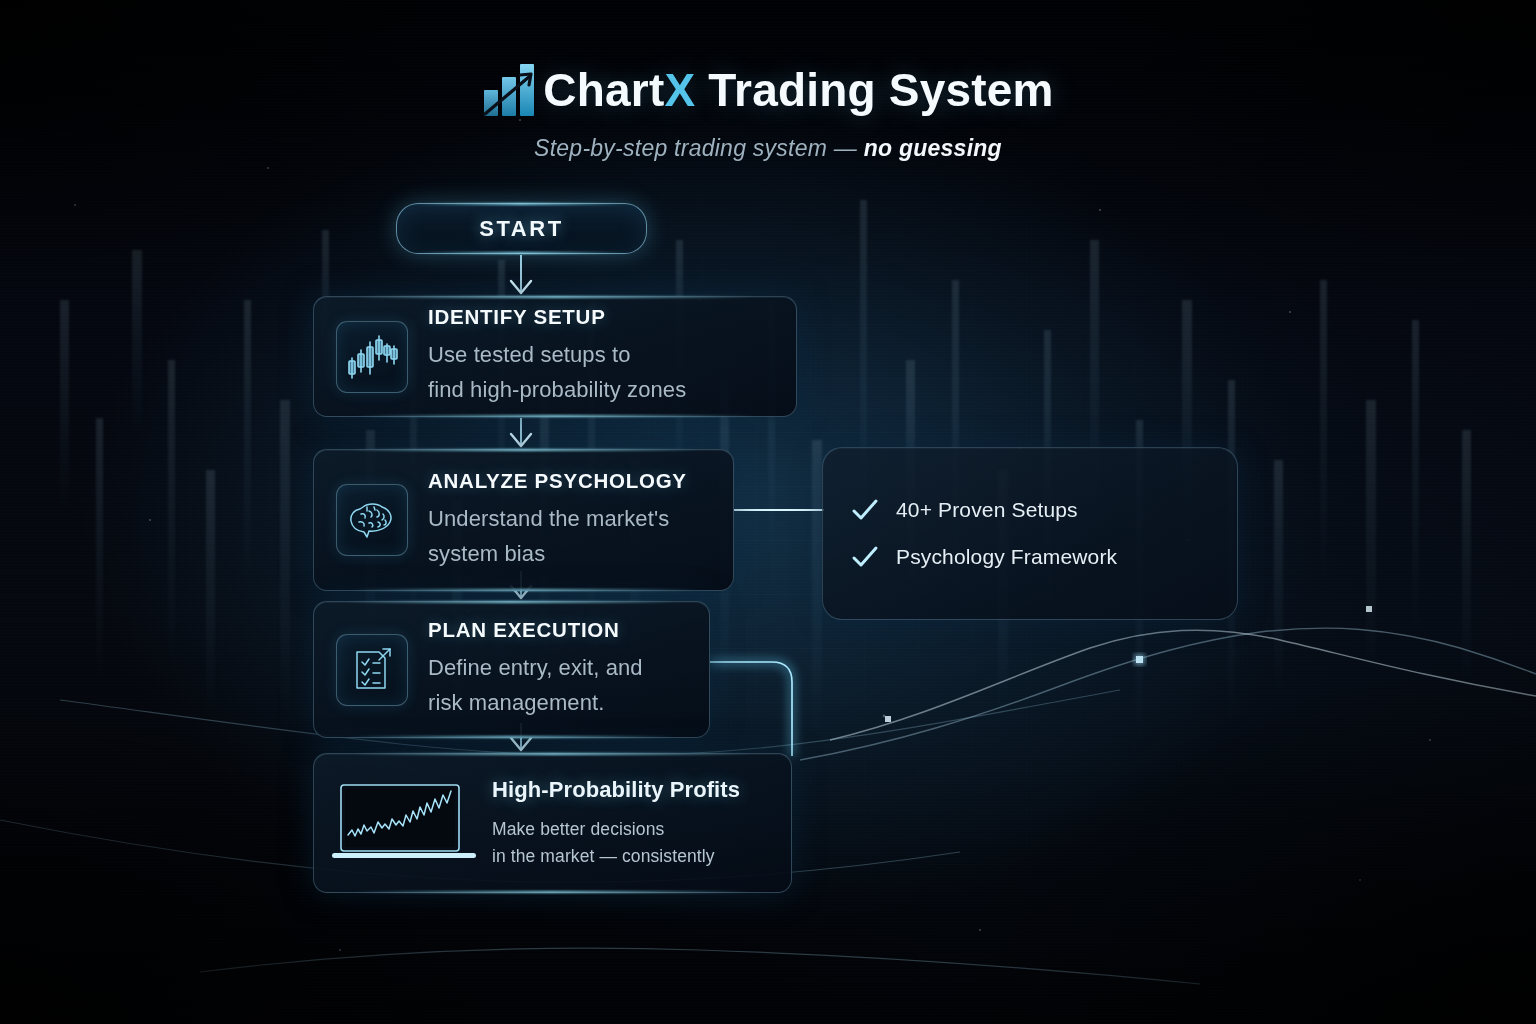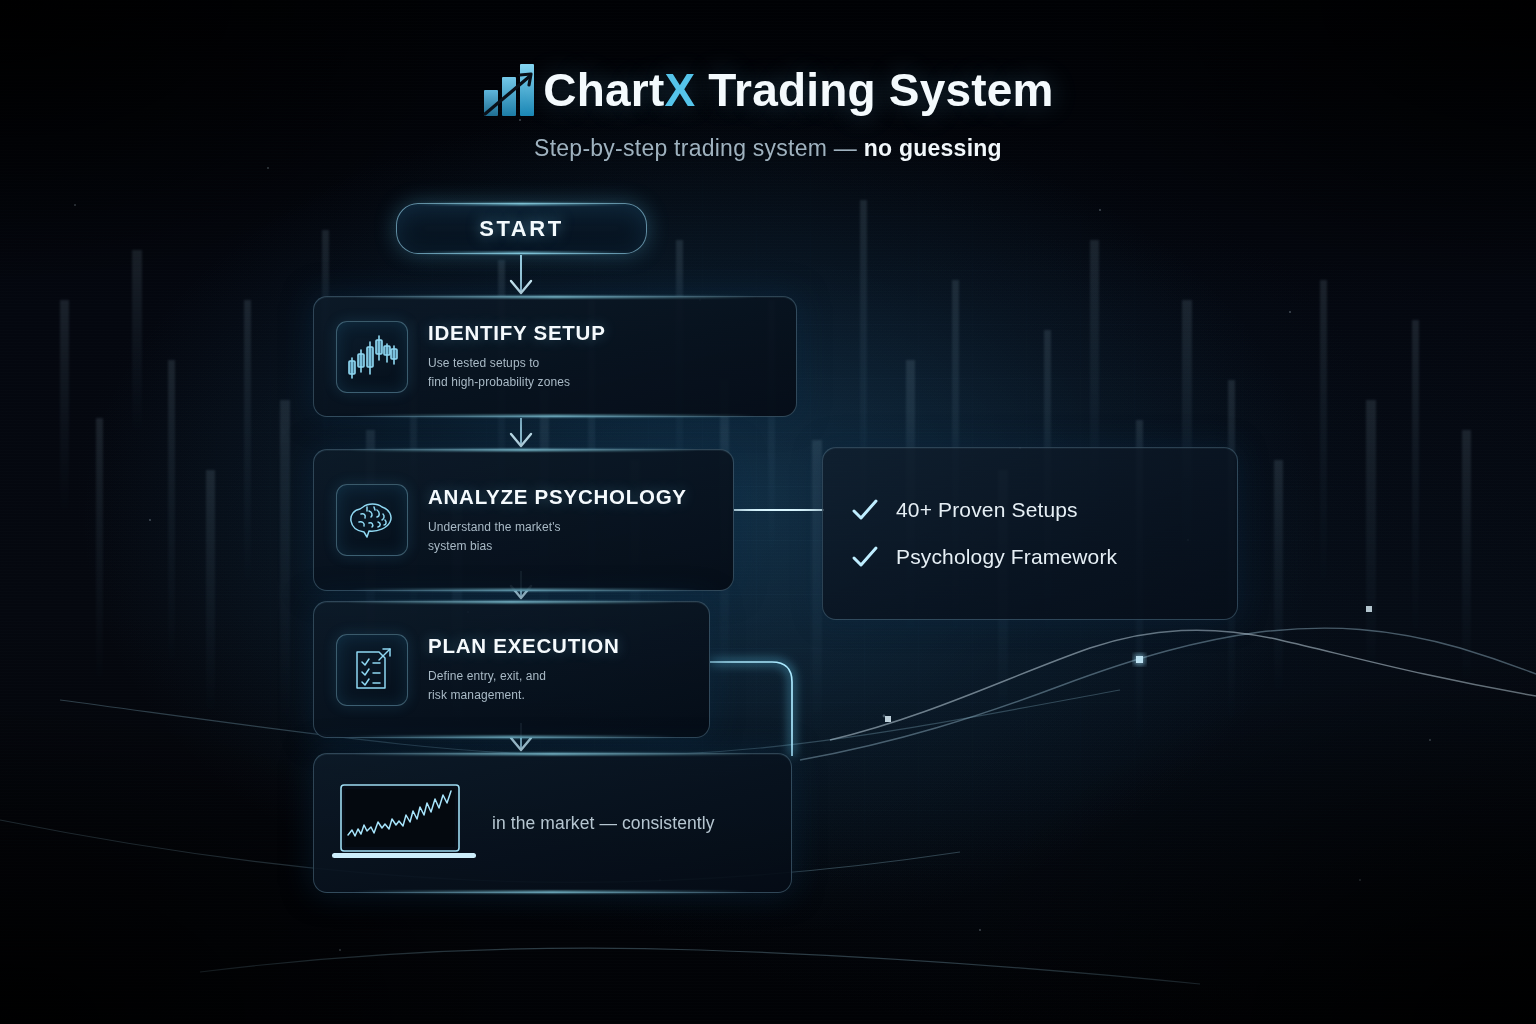--- a/index.html
+++ b/index.html
@@ -46,21 +46,21 @@
   .title-block { position:absolute; top:62px; left:0; width:1536px; text-align:center; }
   .title-row { display:flex; align-items:center; justify-content:center; gap:3px; }
   .logo-icon { display:block; }
   .title-text {
     font-size:46px; font-weight:700; letter-spacing:.2px;
     color:#f4fafd; text-shadow:0 0 26px rgba(110,190,225,.30);
     white-space:nowrap;
   }
   .title-text .accent { color:#55c4ea; }
   .subtitle {
-    margin-top:17px; font-size:23px; color:#9fb2bf; letter-spacing:.25px;
+    margin-top:17px; font-size:23px; color:#9fb2bf; letter-spacing:.25px;font-style:italic;
   }
   .subtitle b { color:#f2f8fb; font-weight:700; }
 
   
   .node { position:absolute; }
 
   .start-box {
     left:396px; top:203px; width:251px; height:51px;
     border:1.4px solid rgba(150,215,240,.62);
     border-radius:22px;
@@ -119,30 +119,30 @@
   .card-title {
     font-size:20.5px; font-weight:700; letter-spacing:.75px;
     color:#f5fafd; text-shadow:0 0 14px rgba(120,200,235,.32);
     margin-bottom:9px; white-space:nowrap;
   }
   .card-4 .card-title {
     font-size:22px; letter-spacing:.1px; color:#eaf6fb;
     text-shadow:0 0 16px rgba(130,215,245,.40); margin-bottom:13px;
   }
   .card-desc {
-    font-size:12px; line-height:1.58; color:#a9bac6; letter-spacing:.1px;
+    font-size:22px; line-height:1.58; color:#a9bac6; letter-spacing:.1px;
     white-space:nowrap;
   }
   .card-4 .card-desc { font-size:17.5px; color:#b6c6d1; line-height:1.52; }
 
   
   .features {
     left:822px; top:447px; width:416px; height:173px;
     border:1.1px solid rgba(130,180,205,.30);
-    border-radius:14px;
+    border-radius:20px;
     background:linear-gradient(160deg, rgba(16,30,45,.80) 0%, rgba(9,19,32,.86) 60%, rgba(6,14,25,.88) 100%);
     box-shadow:0 0 30px rgba(10,38,62,.48), inset 0 1px 0 rgba(170,220,245,.05);
     display:flex; flex-direction:column; justify-content:center;
     padding:0 0 0 28px; gap:23px;
   }
   .feat-row { display:flex; align-items:center; gap:17px; }
   .feat-label { font-size:21px; color:#e6eff5; letter-spacing:.15px; white-space:nowrap; }
 
   
   .conn-svg { position:absolute; inset:0; width:1536px; height:1024px; pointer-events:none; }
@@ -424,20 +424,22 @@
         <rect x="11" y="4" width="118" height="66" rx="3" fill="#060d17" stroke="#9fdcf2" stroke-width="1.6"></rect>
         <rect x="15" y="8" width="110" height="58" fill="#04090f"></rect>
         <path d="M18 54 L22 49 L25 55 L28 48 L31 53 L34 44 L37 50 L41 46 L44 52
                  L48 41 L52 47 L55 43 L59 48 L62 38 L66 44 L69 40 L73 45 L76 34
                  L80 41 L83 30 L87 38 L90 26 L94 34 L97 22 L101 31 L105 18
                  L109 27 L113 14 L117 22 L121 10" fill="none" stroke="#a7e4fb" stroke-width="1.5" stroke-linejoin="round" stroke-linecap="round"></path>
         <rect x="2" y="72" width="144" height="5" rx="2.5" fill="#cdeefb"></rect>
       </svg>
     </div>
     <div class="card-text">
+      <div class="card-title">High-Probability Profits</div>
+      <div class="card-desc">Make better decisions</div>
       <div class="card-desc">in the market — consistently</div>
     </div>
   </div>
 
   <div class="node features">
     <div class="feat-row">
       <svg width="28" height="24" viewBox="0 0 28 24">
         <path d="M3 13 L10 20 L25 3" fill="none" stroke="#bfeeff" stroke-width="3" stroke-linecap="round" stroke-linejoin="round"></path>
       </svg>
       <span class="feat-label">40+ Proven Setups</span>

